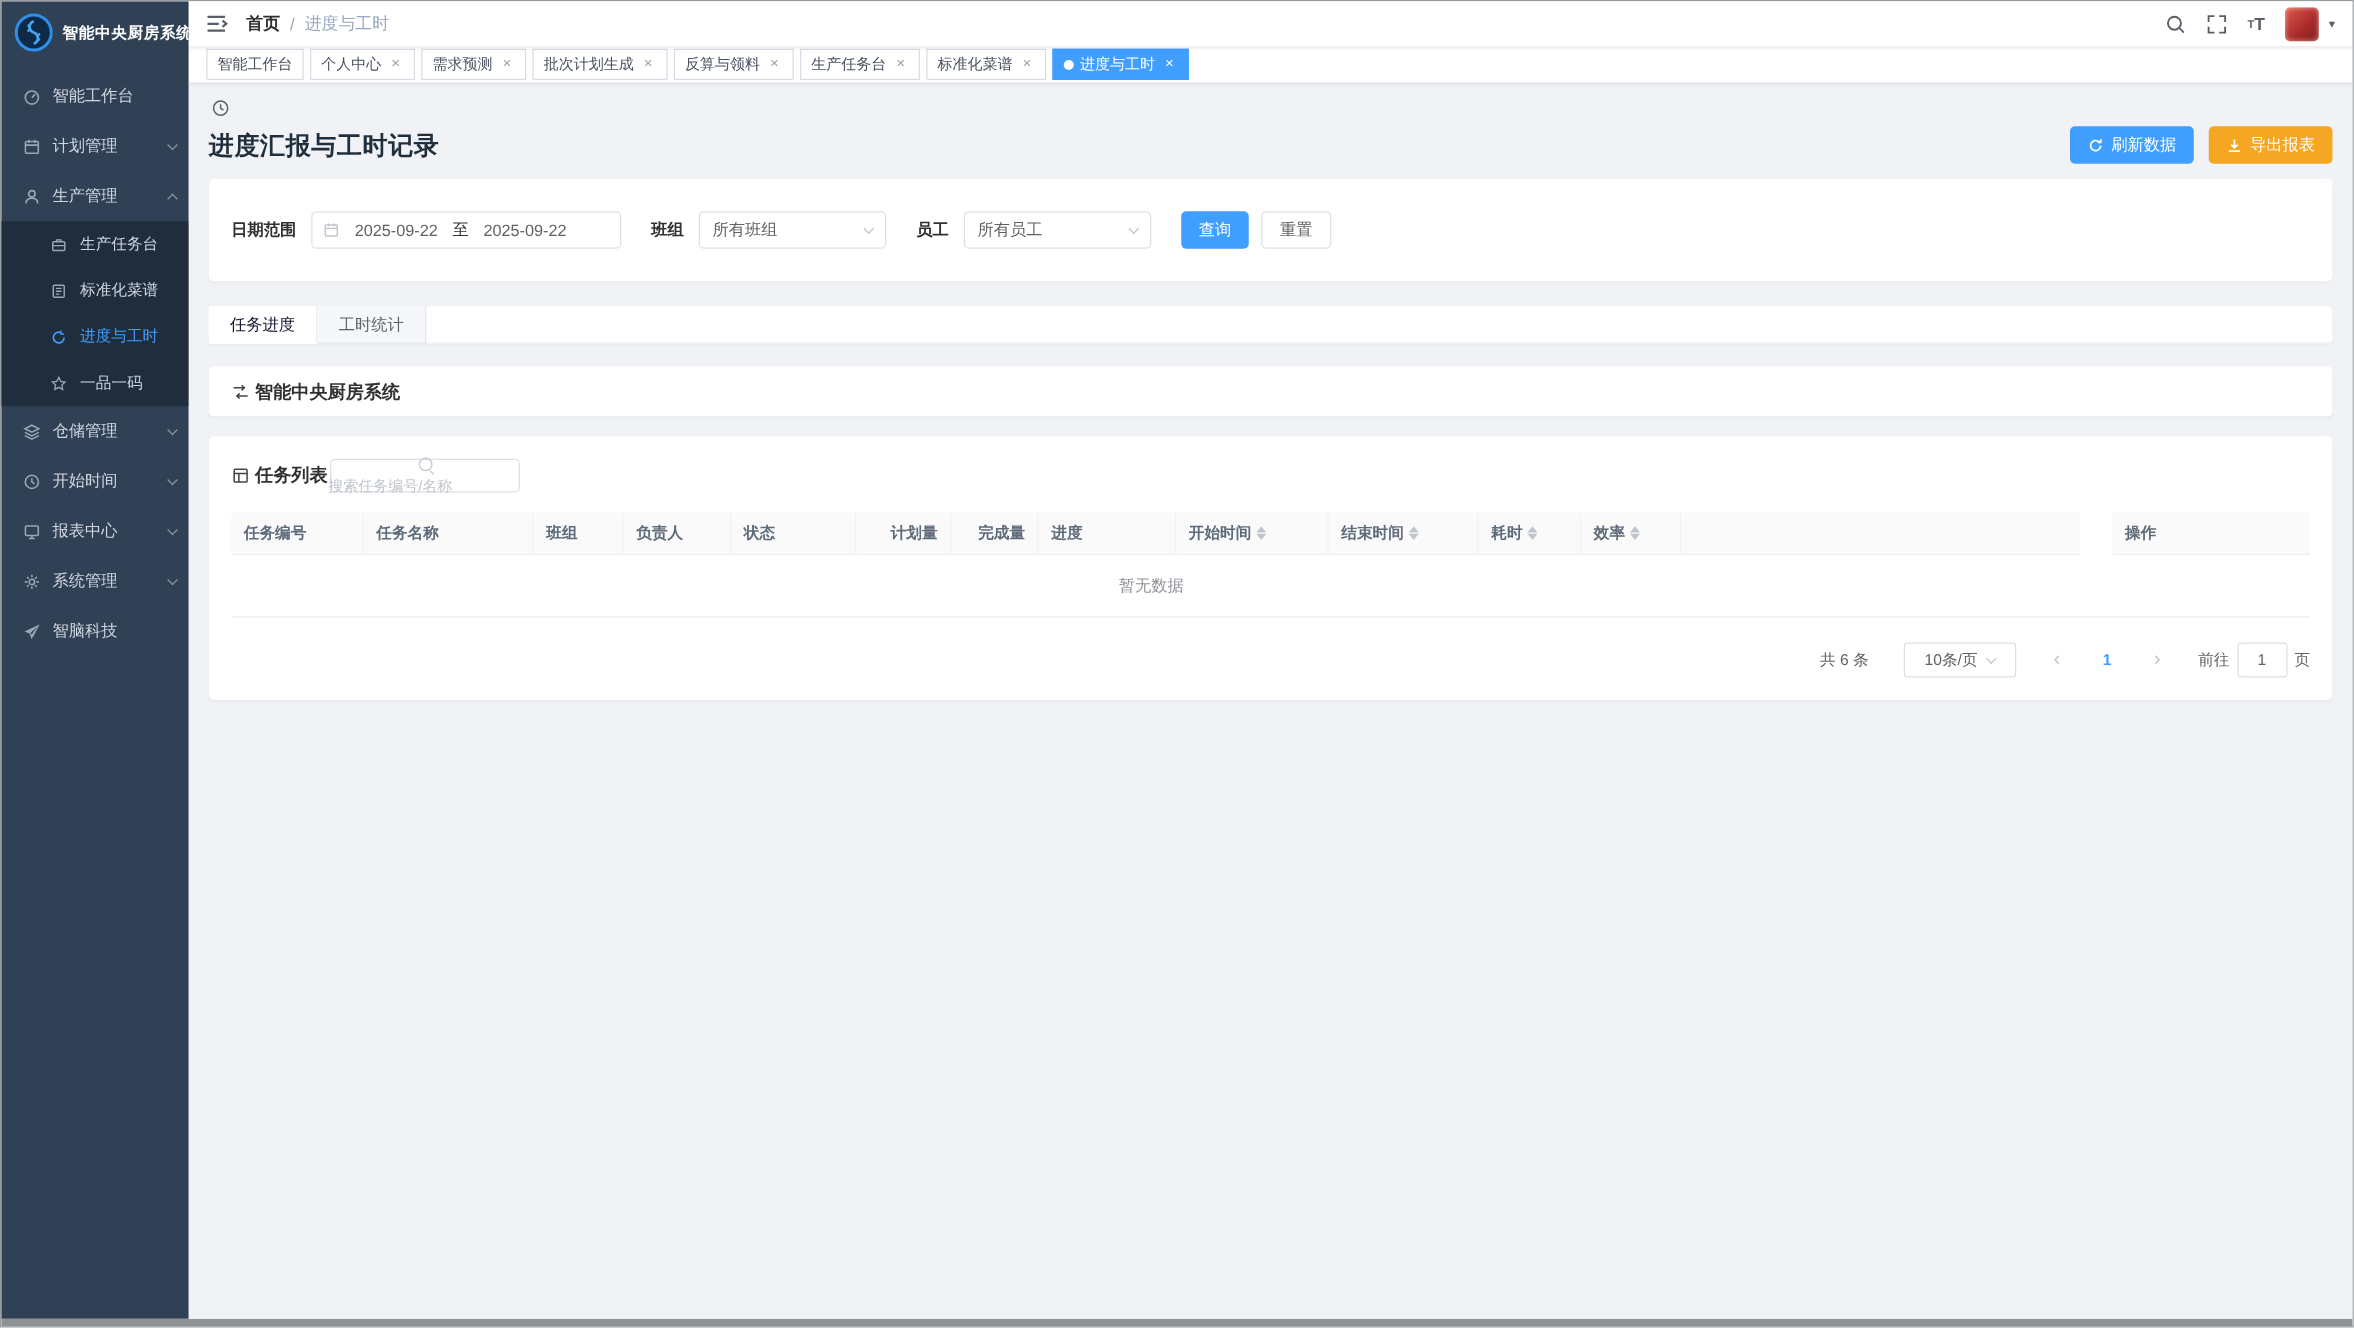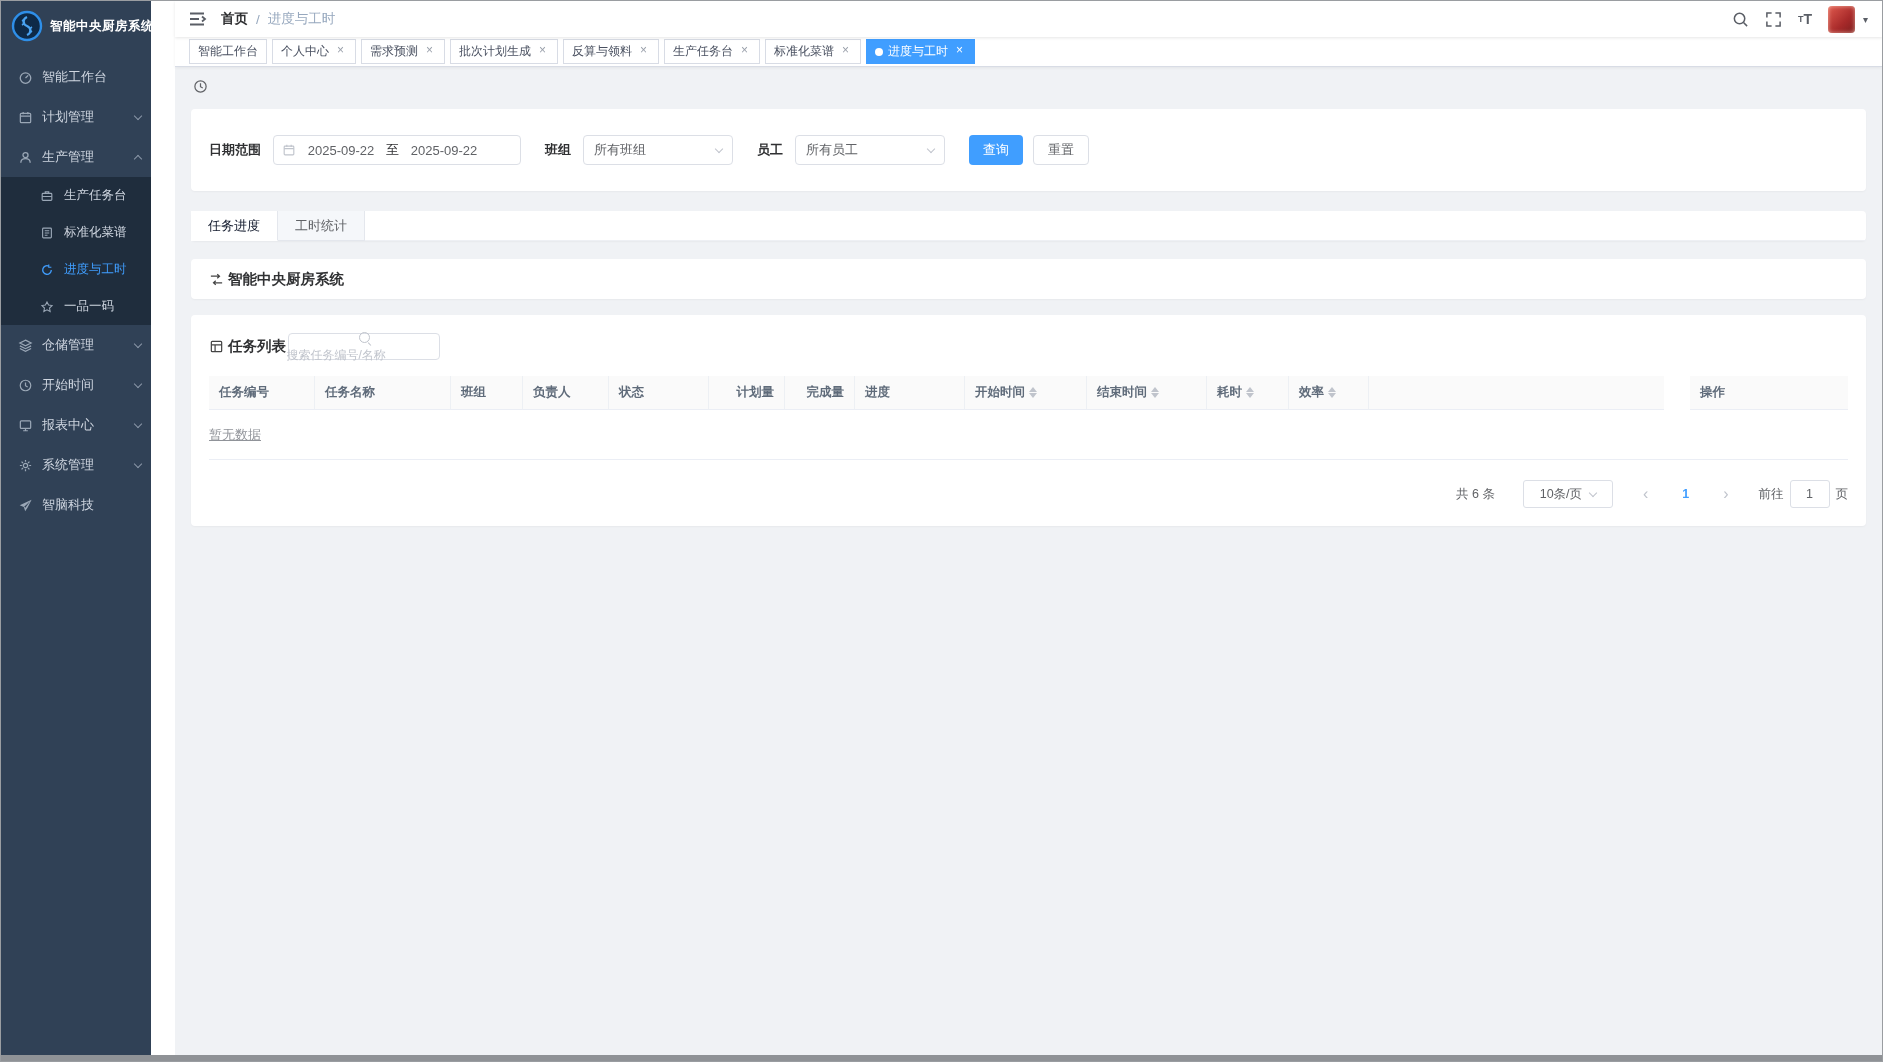--- a/index.html
+++ b/index.html
@@ -22,21 +22,21 @@
   .menu-item .mi-icon { width:16px; height:16px; color:#9aa7b6; display:flex; align-items:center; justify-content:center; font-size:14px; }
   .menu-item .mi-label { flex:1; white-space:nowrap; }
   .submenu { background:#1f2d3d; }
   .submenu .menu-item { height:37px; padding-left:38px; font-size:12.5px; }
   .menu-item.active, .menu-item.active .mi-icon { color:#409EFF; }
   .chev { width:6px; height:6px; border-right:1.3px solid #8a97a8; border-bottom:1.3px solid #8a97a8; flex:none; }
   .chev.down { transform:rotate(45deg); margin-top:-3px; }
   .chev.up { transform:rotate(-135deg); margin-top:3px; }
 
   
-  .main { flex:1; display:flex; flex-direction:column; min-width:0;margin-left:24px; }
+  .main { flex:1; display:flex; flex-direction:column; min-width:0; }
   .navbar { height:36px; background:#fff; display:flex; align-items:center; padding:0 14px 0 12px; box-shadow:0 1px 3px rgba(0,0,0,.10); position:relative; z-index:3; }
   .hamburger { width:20px; height:20px; color:#5a5e66; cursor:pointer; margin-right:14px; }
   .breadcrumb { font-size:13.5px; display:flex; gap:8px; align-items:center; }
   .bc-home { color:#303133; font-weight:600; }
   .bc-sep, .bc-current { color:#97a8be; }
   .nav-right { margin-left:auto; display:flex; align-items:center; gap:16px; }
   .nav-icon { color:#5a5e66; cursor:pointer; display:flex; align-items:center; }
   .fontsize-icon { font-weight:600; color:#5a5e66; }
   .fontsize-icon .small-t { font-size:9px; } .fontsize-icon .big-t { font-size:14px; }
   .avatar { width:27px; height:27px; border-radius:4px; background:linear-gradient(135deg,#e05a4e,#a82a2a 60%,#7e1f1f); box-shadow:inset 0 0 4px rgba(255,220,200,.7); cursor:pointer; }
@@ -102,21 +102,21 @@
   .th { background:#fafafa; color:#5f6b7a; font-weight:bold; height:34px; display:flex; align-items:center; padding:0 10px; border-bottom:1px solid #ebeef5; border-right:1px solid #edf0f4; white-space:nowrap; }
   .th.r { justify-content:flex-end; }
   .th-filler { flex:1; border-right:none; }
   .th-gap { width:26px; background:#fff; flex:none; }
   .th-op { width:158px; border-right:none; flex:none; }
   .sort-carets { display:inline-flex; flex-direction:column; margin-left:4px; gap:1px; }
   .sort-carets i { width:0; height:0; border-left:4px solid transparent; border-right:4px solid transparent; display:block; }
   .caret-up-icon { border-bottom:5px solid #c0c4cc; }
   .caret-down-icon { border-top:5px solid #c0c4cc; }
   .tbody-empty { height:50px; border-bottom:1px solid #ebeef5; display:flex; align-items:center; }
-  .empty-text { color:#909399; font-size:13px; width:1472px; text-align:left;text-decoration:underline; }
+  .empty-text { color:#909399; font-size:13px; width:1472px; text-align:center; }
 
   .pagination { margin-top:20px; display:flex; justify-content:flex-end; align-items:center; gap:28px; font-size:12.5px; color:#606266; }
   .pg-size { width:90px; height:28px; border:1px solid #dcdfe6; border-radius:3px; display:flex; align-items:center; justify-content:center; gap:8px; color:#606266; cursor:pointer; background:#fff; }
   .pg-arrow { color:#c0c4cc; font-size:16px; cursor:pointer; padding:0 2px; }
   .pg-current { color:#409EFF; font-weight:bold; padding:0 4px; }
   .pg-goto input { width:40px; height:28px; border:1px solid #dcdfe6; border-radius:3px; text-align:center; font-size:12.5px; color:#606266; margin:0 6px; outline:none; font-family:inherit; }
   .mini-chev { width:6px; height:6px; border-right:1.3px solid #c0c4cc; border-bottom:1.3px solid #c0c4cc; transform:rotate(45deg); margin-top:-3px; flex:none; }
   svg { display:block; }
 </style>
 </head>
@@ -332,20 +332,38 @@
 
     <div class="content">
 
       <div class="clock-row">
         <svg width="15" height="15" viewBox="0 0 16 16" fill="none" stroke="currentColor" stroke-width="1.3">
             <circle cx="8" cy="8" r="6"></circle>
             <path d="M8 4.6v3.6l2.4 1.4"></path>
           </svg>
       </div>
 
+      <div class="title-row">
+        <h1 class="page-title">进度汇报与工时记录</h1>
+        <div class="title-actions">
+          <button class="btn btn-primary">
+            <svg width="13" height="13" viewBox="0 0 16 16" fill="none" stroke="currentColor" stroke-width="1.7">
+                <path d="M13 8a5 5 0 1 1-1.6-3.7"></path>
+                <path d="M13 1.8v3h-3"></path>
+              </svg>
+            <span>刷新数据</span>
+          </button>
+          <button class="btn btn-warning">
+            <svg width="13" height="13" viewBox="0 0 16 16" fill="none" stroke="currentColor" stroke-width="1.7">
+                <path d="M8 2v8M4.8 7l3.2 3.2L11.2 7M2.5 13.5h11"></path>
+              </svg>
+            <span>导出报表</span>
+          </button>
+        </div>
+      </div>
 
       <div class="card filter-card">
         <span class="f-label">日期范围</span>
         <div class="date-range">
           <svg width="14" height="14" viewBox="0 0 16 16" fill="none" stroke="#c0c4cc" stroke-width="1.3">
               <rect x="2.5" y="3.5" width="11" height="10" rx="1"></rect>
               <path d="M2.5 6.5h11M5.5 2v2.6M10.5 2v2.6"></path>
             </svg>
           <input readonly="" value="2025-09-22" style="">
           <span class="date-sep">至</span>

